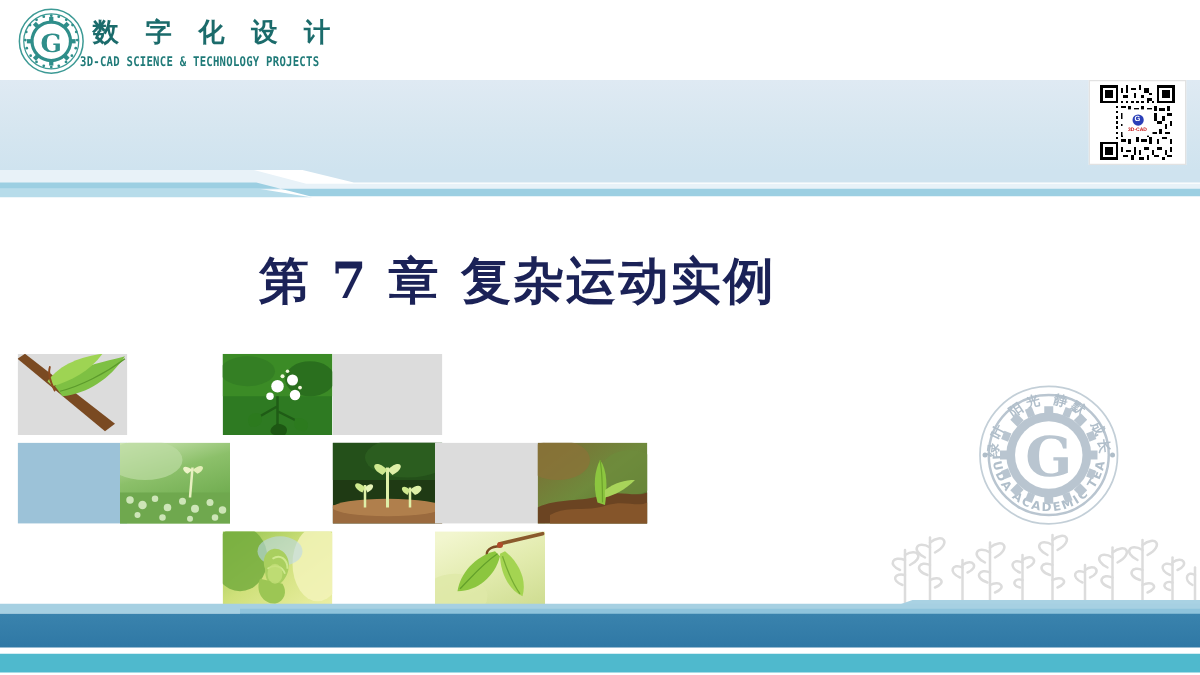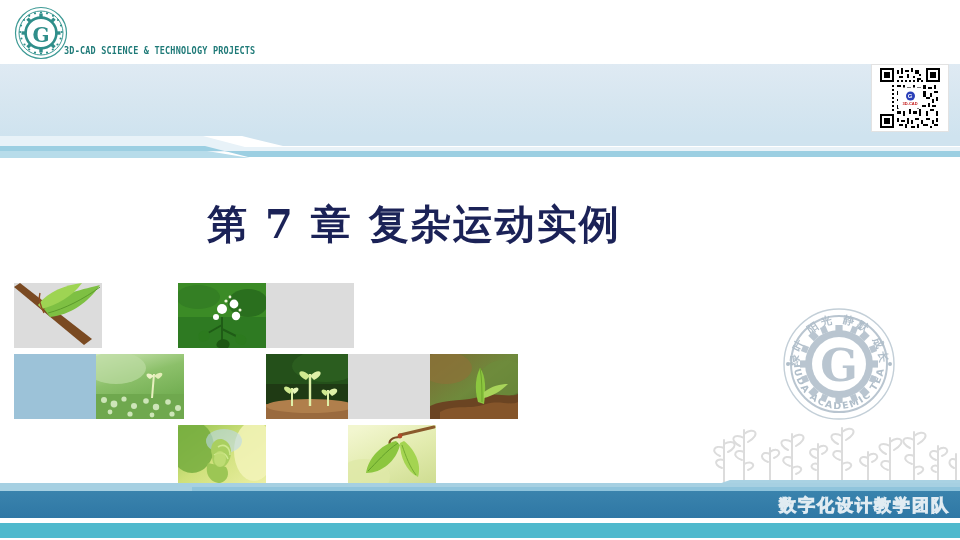--- a/index.html
+++ b/index.html
@@ -145,20 +145,21 @@
           <rect x="13.3" y="12" width="3.4" height="4.2" transform="rotate(-45 15 14.1)"></rect>
           <rect x="37.3" y="12" width="3.4" height="4.2" transform="rotate(45 39 14.1)"></rect>
           <rect x="13.3" y="37.8" width="3.4" height="4.2" transform="rotate(45 15 39.9)"></rect>
           <rect x="37.3" y="37.8" width="3.4" height="4.2" transform="rotate(-45 39 39.9)"></rect>
         </g>
         <circle cx="27" cy="27" r="15.4" fill="none" stroke="#2f8e8a" stroke-width="2.6"></circle>
         <circle cx="27" cy="27" r="12.6" fill="#ffffff"></circle>
         <text x="27" y="35.5" text-anchor="middle" font-family="DejaVu Serif, serif" font-size="20" font-weight="700" fill="#2f8e8a">G</text>
       </svg>
     </div>
+    <div class="brand-cn">数 字 化 设 计</div>
     <div class="brand-en">3D-CAD SCIENCE &amp; TECHNOLOGY PROJECTS</div>
   </div>
 
   <div class="qr-wrap">
     <svg class="qr-canvas" viewBox="0 0 29 29" shape-rendering="crispEdges">
       <rect width="29" height="29" fill="#fff"></rect>
       <g fill="#000">
 
         <rect x="0" y="0" width="7" height="1"></rect>
           <rect x="0" y="6" width="7" height="1"></rect>
@@ -537,16 +538,15 @@
     <svg width="270" height="32" viewBox="0 0 270 32">
       <polygon points="0,32 42,20 270,20 270,32" fill="#8dbfd6"></polygon>
       <polygon points="0,32 40,18 270,18 270,22 44,22 6,32" fill="#a9d2e3"></polygon>
       <polygon points="44,22 270,22 270,29 30,29" fill="#5e9dc2"></polygon>
     </svg>
   </div>
   <div class="foot-light"></div>
   <div class="foot-light-2"></div>
   <div class="foot-main">
   </div>
-  <div class="foot-text">数字化设计教学团队</div>
   <div class="foot-cyan"></div>
 
 </div>
 
 </body></html>

